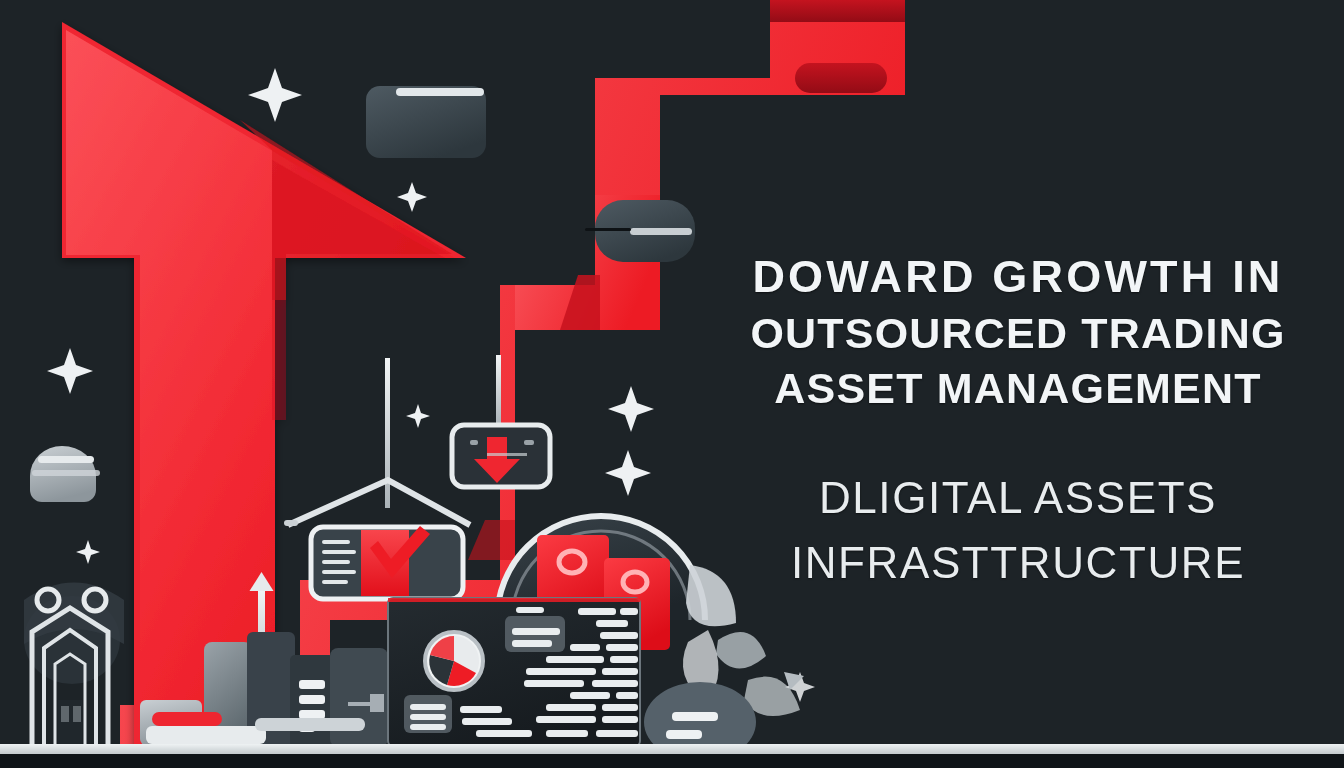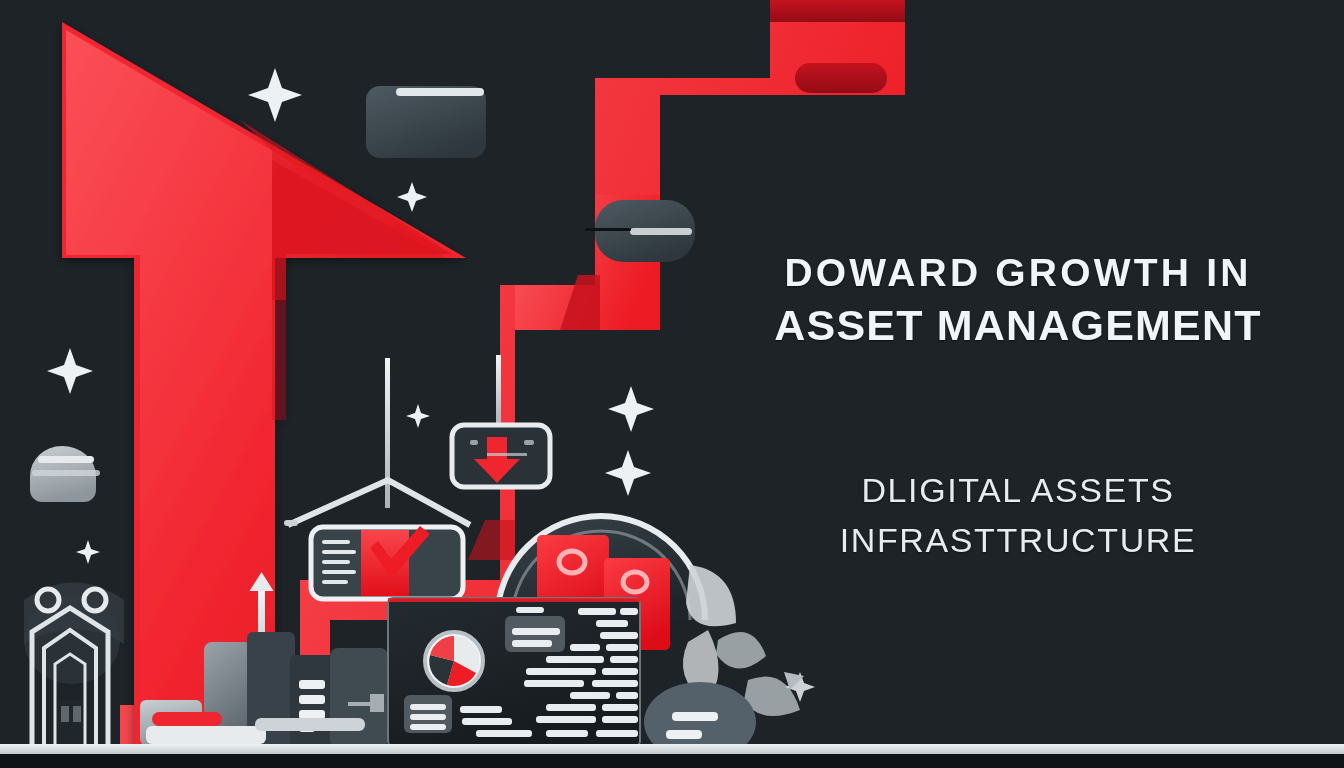--- a/index.html
+++ b/index.html
@@ -9,26 +9,26 @@
     background:#1d2327;
   }
   #poster svg.layer{position:absolute;left:0;top:0;width:1344px;height:768px;}
   .txtblock{position:absolute;left:738px;top:248px;width:560px;}
   .hl{
     color:#f2f5f7;font-weight:700;font-size:41px;line-height:1.28;
     letter-spacing:2.0px;text-align:center;
     text-shadow:0 1px 2px rgba(0,0,0,.55);
     margin:0;white-space:nowrap;
   }
-  .hl.l1{font-size:39px;letter-spacing:3.2px;}
+  .hl.l1{font-size:45px;letter-spacing:3.2px;}
   .hl.l2{font-size:43px;letter-spacing:1.2px;}
   .hl.l3{font-size:43px;letter-spacing:1.2px;text-align:center;}
   .subblock{position:absolute;left:738px;top:465px;width:560px;text-align:center;}
   .sub{
-    color:#e8ecee;font-weight:400;font-size:34px;line-height:1.48;
+    color:#e8ecee;font-weight:400;font-size:44px;line-height:1.48;
     letter-spacing:1.6px;margin:0;white-space:nowrap;
     text-shadow:0 1px 2px rgba(0,0,0,.5);
   }
 </style>
 </head>
 <body>
 
 <div id="poster">
 
   <svg class="layer" viewBox="0 0 1344 768">
@@ -271,20 +271,21 @@
         <rect x="596" y="730" width="42" height="7" rx="3"></rect>
       </g>
     </g>
 
     <rect x="0" y="744" width="1344" height="10" fill="url(#gGround)"></rect>
     <rect x="0" y="754" width="1344" height="14" fill="#0f1418"></rect>
   </svg>
 
   <div class="txtblock">
     <p class="hl l1">DOWARD GROWTH IN</p>
+    <p class="hl l2">OUTSOURCED TRADING</p>
     <p class="hl l3">ASSET MANAGEMENT</p>
   </div>
 
   <div class="subblock">
     <p class="sub">DLIGITAL ASSETS</p>
     <p class="sub">INFRASTTRUCTURE</p>
   </div>
 
 </div>
 

